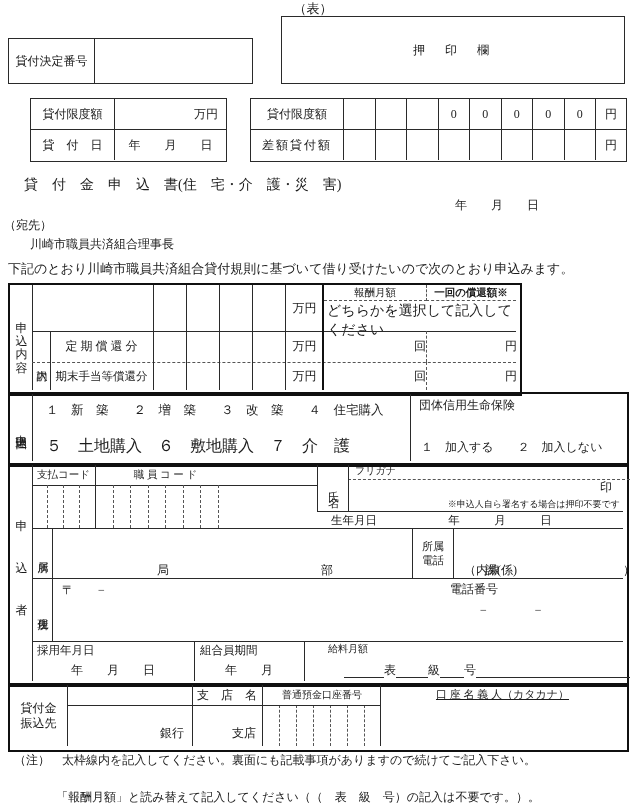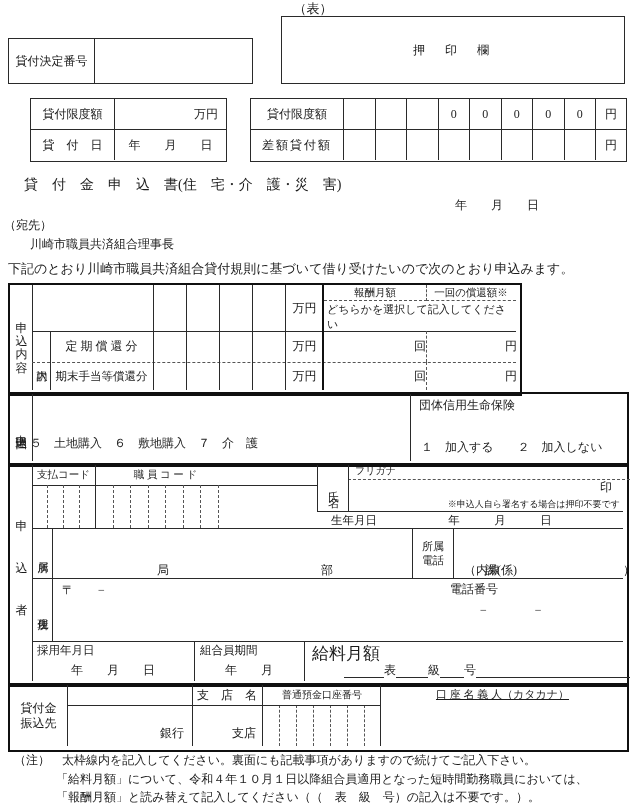--- a/index.html
+++ b/index.html
@@ -115,34 +115,35 @@
 
       <div class="abs ctr" style="left:40px;top:77px;width:103px;height:28px;font-size:11.5px;">期末手当等償還分</div>
       <div class="abs bl" style="left:143px;top:77px;width:33px;height:28px;"></div>
       <div class="abs bl" style="left:176px;top:77px;width:33px;height:28px;"></div>
       <div class="abs bl" style="left:209px;top:77px;width:33px;height:28px;"></div>
       <div class="abs bl" style="left:242px;top:77px;width:33px;height:28px;"></div>
       <div class="abs bl ctr" style="left:275px;top:77px;width:37px;height:28px;">万円</div>
 
       <div class="abs bl2" style="left:312px;top:0;width:194px;height:105px;"></div>
       <div class="abs bbd brd ctr small" style="left:314px;top:0;width:102px;height:15px;">報酬月額</div>
-      <div class="abs bbd ctr small" style="left:416px;top:0;width:90px;height:15px;">一回の償還額※</div>
-      <div class="abs" style="left:317px;top:17px;width:186px;height:29px;font-size:11px;line-height:1.35;">どちらかを選択して記入してください</div>
+      <div class="abs bbd ctr small" style="left:416px;top:0;width:90px;height:15px;font-weight:bold;">一回の償還額※</div>
+      <div class="abs" style="left:317px;top:17px;width:186px;height:29px;font-size:14px;line-height:1.35;">どちらかを選択して記入してください</div>
       <div class="abs bt" style="left:314px;top:46px;width:192px;height:0;"></div>
       <div class="abs" style="left:314px;top:46px;width:102px;height:31px;display:flex;align-items:center;justify-content:flex-end;padding-right:12px;">回</div>
       <div class="abs bld" style="left:416px;top:46px;width:90px;height:31px;display:flex;align-items:center;justify-content:flex-end;padding-right:10px;">円</div>
       <div class="abs" style="left:314px;top:77px;width:102px;height:28px;display:flex;align-items:center;justify-content:flex-end;padding-right:12px;">回</div>
       <div class="abs bld" style="left:416px;top:77px;width:90px;height:28px;display:flex;align-items:center;justify-content:flex-end;padding-right:10px;">円</div>
     </div>
 
     <div class="abs b2" style="left:0;top:109px;width:617px;height:71px;">
       <div class="abs br ctr" style="left:0;top:0;width:22px;height:67px;">
         <span class="vt" style="font-size:11.5px;letter-spacing:1px;">申込理由</span>
       </div>
-      <div class="abs" style="left:20px;top:42px;font-size:12px;">５　土地購入　６　敷地購入　７　介　護</div>
+      <div class="abs" style="left:36px;top:9px;font-size:12.5px;">１　新　築　　２　増　築　　３　改　築　　４　住宅購入</div>
+      <div class="abs" style="left:36px;top:42px;font-size:16px;">５　土地購入　６　敷地購入　７　介　護</div>
       <div class="abs bl" style="left:400px;top:0;width:213px;height:67px;">
         <div class="abs" style="left:8px;top:4px;">団体信用生命保険</div>
         <div class="abs" style="left:10px;bottom:6px;">１　加入する　　２　加入しない</div>
       </div>
     </div>
 
     <div class="abs b2" style="left:0;top:180px;width:617px;height:220px;">
       <div class="abs br ctr" style="left:0;top:0;width:22px;height:216px;">
         <span class="vt" style="letter-spacing:42px;">申込者</span>
       </div>
@@ -212,21 +213,21 @@
 
       <div class="abs br" style="left:22px;top:176px;width:162px;height:40px;">
         <span class="abs" style="left:5px;top:2px;font-size:11.5px;">採用年月日</span>
         <span class="abs ctr" style="left:0;bottom:3px;width:100%;">年　　月　　日</span>
       </div>
       <div class="abs br" style="left:184px;top:176px;width:110px;height:40px;">
         <span class="abs" style="left:6px;top:2px;font-size:11.5px;">組合員期間</span>
         <span class="abs ctr" style="left:0;bottom:3px;width:100%;">年　　月</span>
       </div>
       <div class="abs" style="left:294px;top:176px;width:319px;height:40px;">
-        <span class="abs" style="left:8px;top:2px;font-size:17px;">給料月額</span>
+        <span class="abs" style="left:24px;top:2px;font-size:10px;">給料月額</span>
         <div class="abs" style="left:0;bottom:3px;width:100%;display:flex;align-items:flex-end;padding:0 10px 0 40px;">
           <span class="uline" style="width:40px;"></span>
           <span>表</span>
           <span class="uline" style="width:32px;"></span>
           <span>級</span>
           <span class="uline" style="width:24px;"></span>
           <span>号</span>
           <span class="uline" style="flex:1;"></span>
 
         </div>
@@ -264,16 +265,15 @@
         <div class="ctr f11" style="height:20px;text-decoration:underline;">口 座 名 義 人（カタカナ）</div>
       </div>
       <div class="abs bt" style="left:57px;top:20px;width:313px;height:0;"></div>
     </div>
   </div>
 
   <div class="abs" style="left:14px;top:753px;display:flex;white-space:nowrap;">
     <span>（注）</span>
     <span style="margin-left:12px;">太枠線内を記入してください。裏面にも記載事項がありますので続けてご記入下さい。</span>
   </div>
-  <div class="abs" style="left:56px;top:772px;white-space:nowrap;">「給料月額」について、令和４年１０月１日以降組合員適用となった短時間勤務職員においては、</div>
   <div class="abs" style="left:56px;top:790px;white-space:nowrap;">「報酬月額」と読み替えて記入してください（（　表　級　号）の記入は不要です。）。</div>
 
 </div>
 
 </body></html>

